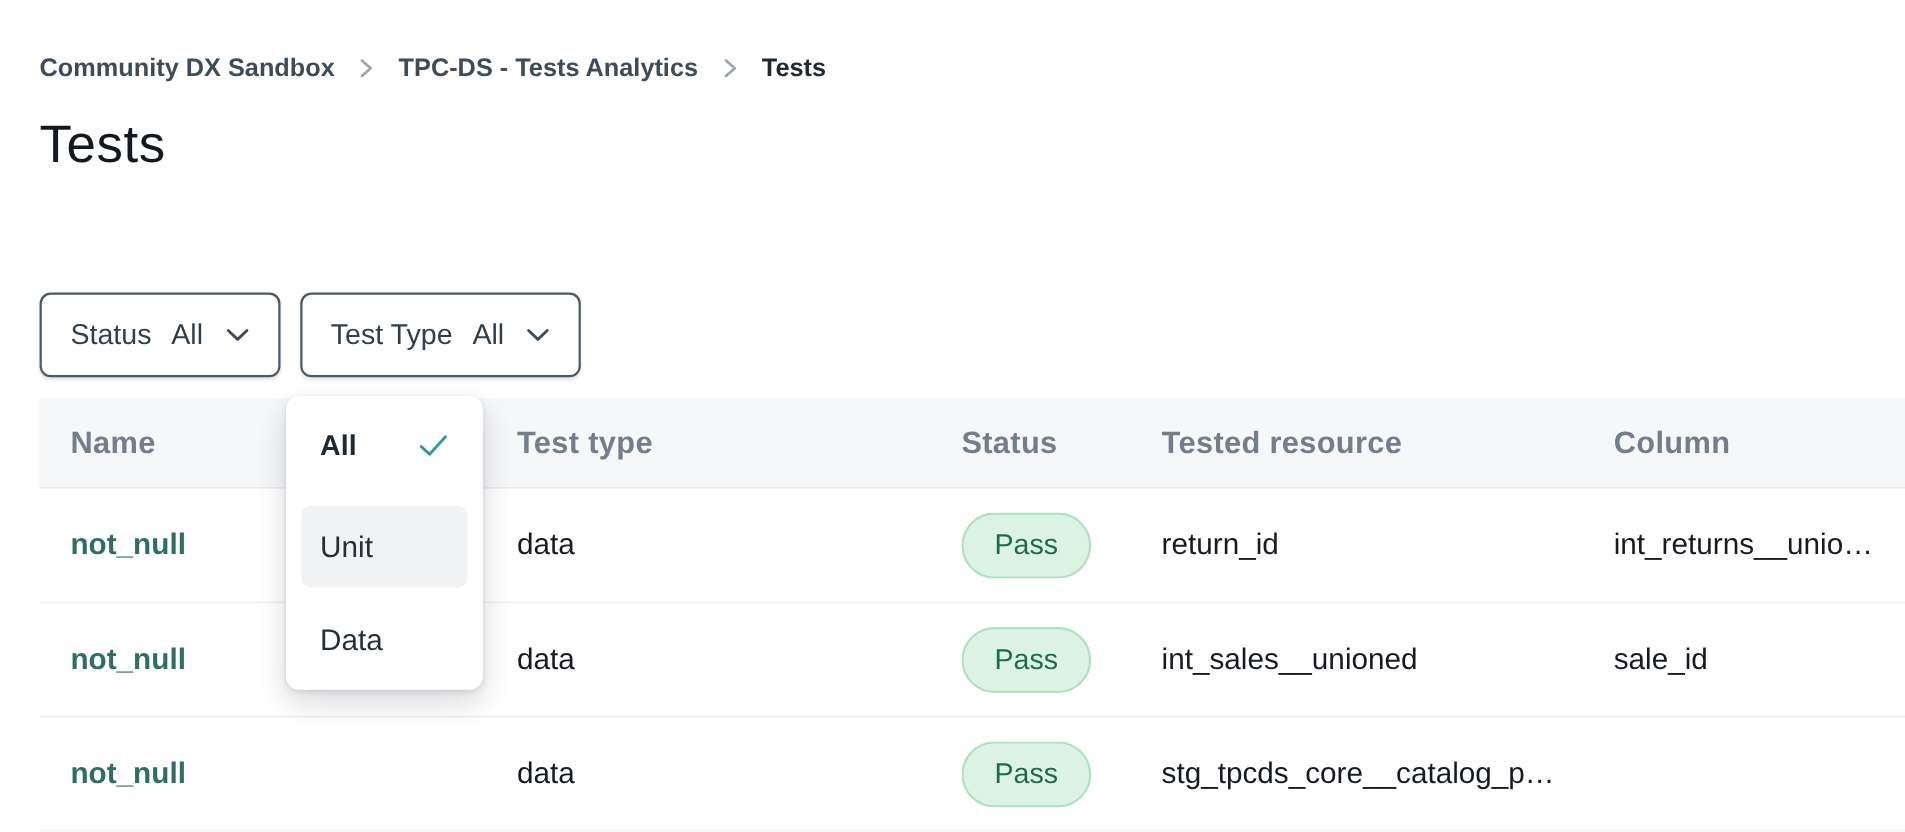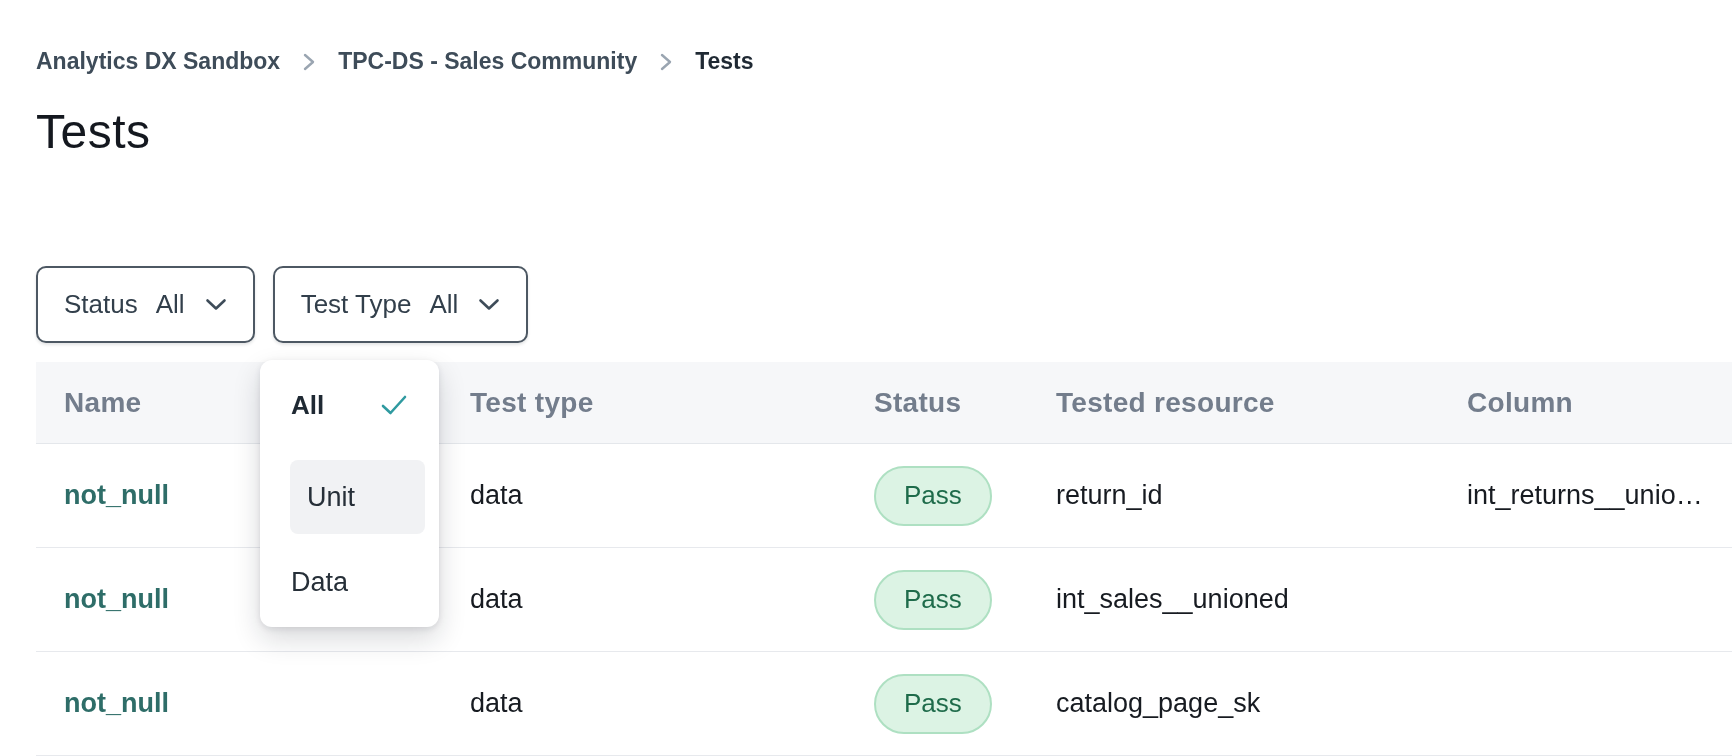--- a/index.html
+++ b/index.html
@@ -66,35 +66,35 @@
     background: #ffffff; border-radius: 12px;
     box-shadow: 0 2px 6px rgba(16,24,40,0.10), 0 12px 28px rgba(16,24,40,0.16);
     padding: 16px 14px; z-index: 10;
   }
   .dd-option {
     display: flex; align-items: center; justify-content: space-between;
     padding: 0 17px; border-radius: 8px; cursor: pointer;
     font-size: 27px; color: #262f38;
   }
   .dd-option.selected { height: 58px; font-weight: 700; color: #1f2933; font-size: 26px; }
-  .dd-option.hovered { height: 74px; background: #f1f2f4; margin-top: 26px; margin-left: 16px; }
+  .dd-option.hovered { height: 74px; background: #f1f2f4; margin-top: 26px; }
   .dd-option.plain { height: 58px; margin-top: 19px; }
   .dd-check { display: flex; align-items: center; }
 </style>
 </head>
 <body>
 
 <nav class="breadcrumb">
-  <a class="crumb">Analytics DX Sandbox</a>
+  <a class="crumb">Community DX Sandbox</a>
   <span class="crumb-sep">
     <svg width="14" height="24" viewBox="0 0 14 24" fill="none">
         <path d="M3 5 L11 12 L3 19" stroke="#9aa5b1" stroke-width="2.4" stroke-linecap="round" stroke-linejoin="round"></path>
       </svg>
   </span>
-  <a class="crumb">TPC-DS - Sales Community</a>
+  <a class="crumb">TPC-DS - Tests Analytics</a>
   <span class="crumb-sep">
     <svg width="14" height="24" viewBox="0 0 14 24" fill="none">
         <path d="M3 5 L11 12 L3 19" stroke="#9aa5b1" stroke-width="2.4" stroke-linecap="round" stroke-linejoin="round"></path>
       </svg>
   </span>
   <span class="crumb current">Tests</span>
 </nav>
 
 <h1 class="page-title">Tests</h1>
 
@@ -134,27 +134,28 @@
     <div class="t-cell"><span class="status-badge">Pass</span></div>
     <div class="t-cell">return_id</div>
     <div class="t-cell">int_returns__unioned</div>
   </div>
 
   <div class="t-row t-body-row">
     <div class="t-cell"><a class="name-link">not_null</a></div>
     <div class="t-cell">data</div>
     <div class="t-cell"><span class="status-badge">Pass</span></div>
     <div class="t-cell">int_sales__unioned</div>
+    <div class="t-cell">sale_id</div>
   </div>
 
   <div class="t-row t-body-row">
     <div class="t-cell"><a class="name-link">not_null</a></div>
     <div class="t-cell">data</div>
     <div class="t-cell"><span class="status-badge">Pass</span></div>
-    <div class="t-cell">catalog_page_sk</div>
+    <div class="t-cell">stg_tpcds_core__catalog_p…</div>
   </div>
 </div>
 
 <div class="dropdown-menu">
   <div class="dd-option selected">
     <span>All</span>
     <span class="dd-check">
       <svg width="28" height="22" viewBox="0 0 28 22" fill="none">
           <path d="M3 12 L10.5 19 L25 3" stroke="#2f9aa0" stroke-width="2.6" stroke-linecap="round" stroke-linejoin="round"></path>
         </svg>

